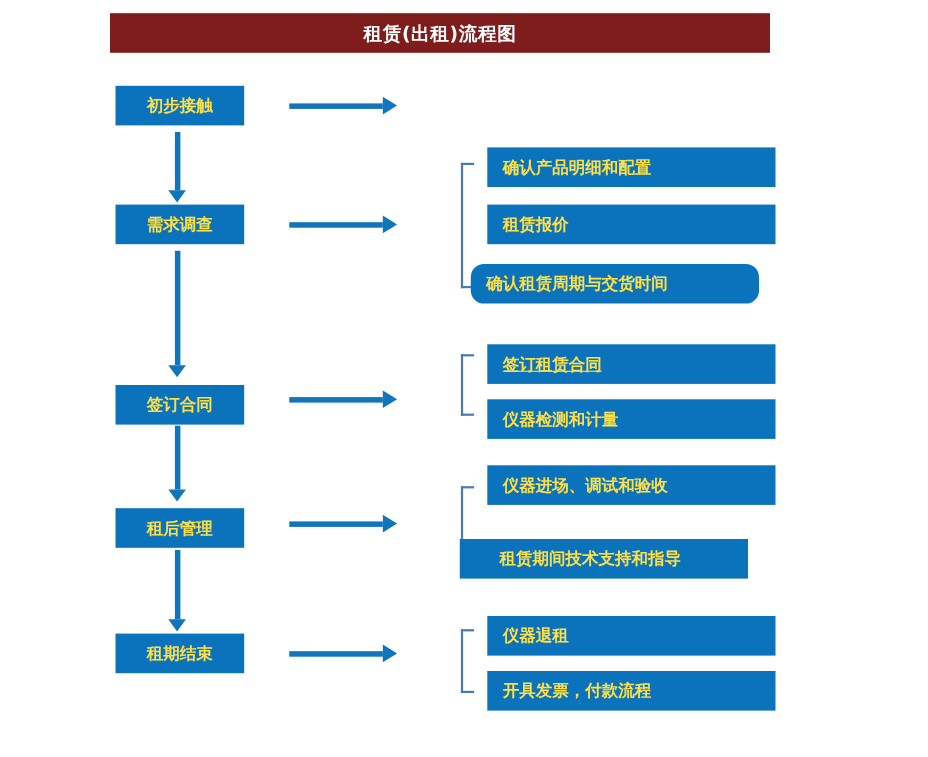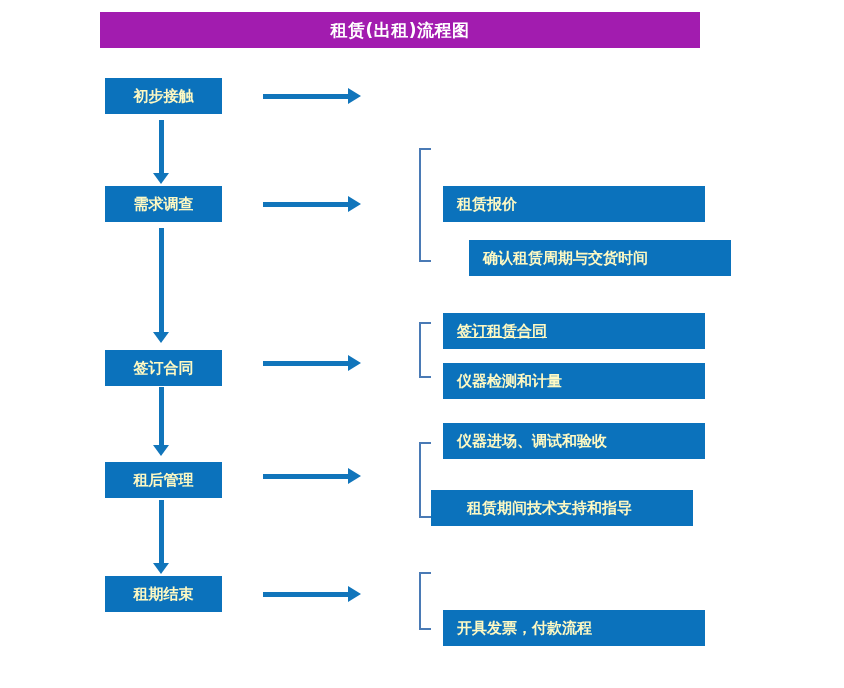--- a/index.html
+++ b/index.html
@@ -7,31 +7,31 @@
     width:844px;height:688px;
     background:#ffffff;
     font-family:"DejaVu Sans","Liberation Sans",sans-serif;
     overflow:hidden;
   }
   #canvas{position:relative;width:844px;height:688px;}
 
   .title-bar{
     position:absolute;
     left:100px;top:12px;width:600px;height:36px;
-    background:#a21caf;
+    background:#7f1d1d;
     color:#ffffff;
     font-size:17px;font-weight:bold;
     display:flex;align-items:center;justify-content:center;
     letter-spacing:0.5px;
   }
 
   .node{
     position:absolute;
     background:#0b72bc;
-    color:#fef9c3;
+    color:#fde047;
     font-weight:bold;
     display:flex;align-items:center;
     height:36px;
     white-space:nowrap;
   }
   .node.left{
     width:117px;
     justify-content:center;
     font-size:15px;
   }
@@ -124,27 +124,29 @@
     <div class="shaft" style="width:85px;"></div>
     <div class="head" style="left:85px;"></div>
   </div>
   <div class="h-arrow" style="left:263px;top:586px;width:98px;">
     <div class="shaft" style="width:85px;"></div>
     <div class="head" style="left:85px;"></div>
   </div>
 
 
   <div class="bracket" style="left:419px;top:148px;height:114px;"></div>
+  <div class="node right" style="left:443px;top:134px;">确认产品明细和配置</div>
   <div class="node right" style="left:443px;top:186px;">租赁报价</div>
-  <div class="node right" style="left:469px;top:240px;">确认租赁周期与交货时间</div>
+  <div class="node right" style="left:428px;top:240px;border-radius:12px;">确认租赁周期与交货时间</div>
 
   <div class="bracket" style="left:419px;top:322px;height:56px;"></div>
   <div class="node right" style="left:443px;top:313px;text-decoration:underline;">签订租赁合同</div>
   <div class="node right" style="left:443px;top:363px;">仪器检测和计量</div>
 
   <div class="bracket" style="left:419px;top:442px;height:76px;"></div>
   <div class="node right" style="left:443px;top:423px;">仪器进场、调试和验收</div>
-  <div class="node right" style="left:431px;top:490px;padding-left:36px;">租赁期间技术支持和指导</div>
+  <div class="node right" style="left:418px;top:490px;padding-left:36px;">租赁期间技术支持和指导</div>
 
   <div class="bracket" style="left:419px;top:572px;height:58px;"></div>
+  <div class="node right" style="left:443px;top:560px;">仪器退租</div>
   <div class="node right" style="left:443px;top:610px;">开具发票，付款流程</div>
 
 </div>
 
 </body></html>

